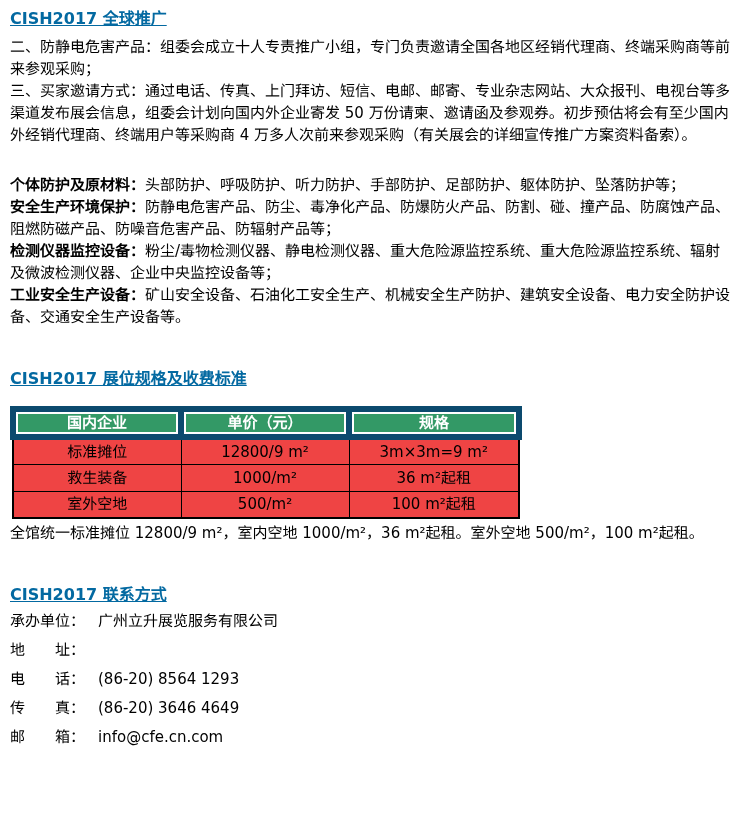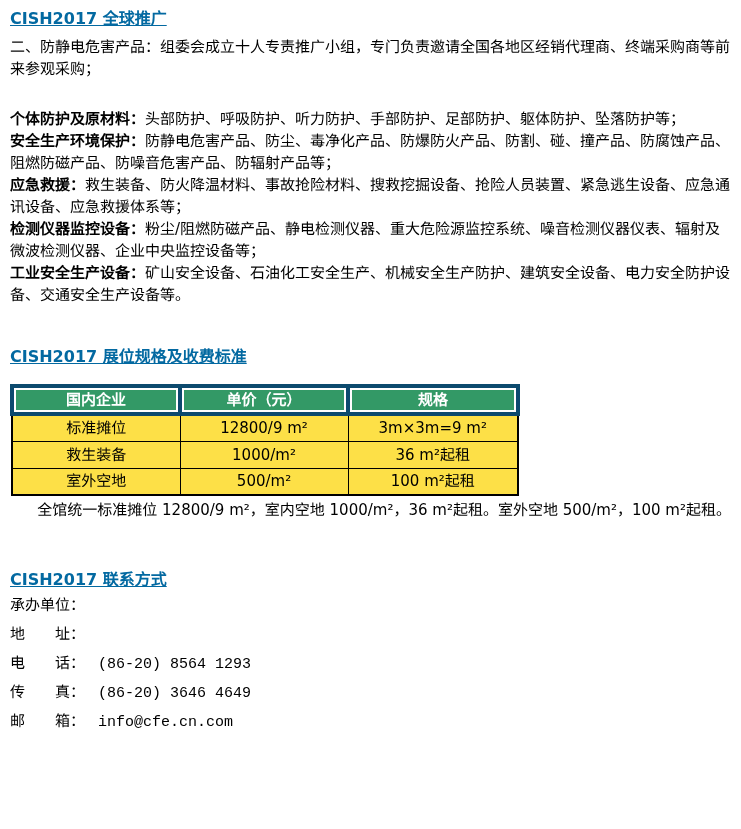--- a/index.html
+++ b/index.html
@@ -34,67 +34,66 @@
     border-collapse: collapse;
     table-layout: fixed;
     width: 506px;
     margin: 16px 0 3px 0;
     border: 2px solid #000;
   }
   table.pricing-table th {
     background: #339966;
     color: #ffffff;
     font-weight: 700;
-    border: 4px solid #0c4a6e;
+    border: 6px solid #0c4a6e;
     box-shadow: inset 0 0 0 2px #ffffff;
     height: 28px;
     padding: 0 4px;
     text-align: center;
     font-size: 15px;
   }
   table.pricing-table td {
     border: 1px solid #000;
     height: 27px;
     padding: 0 4px;
     text-align: center;
     font-size: 15px;
-    background: #fde047;
+    background: #ef4444;
   }
-  p.pricing-summary { margin: 3px 0 8px 0; text-align: right; }
+  p.pricing-summary { margin: 3px 0 0 0; }
 
   .contact-row {
     display: flex;
     align-items: center;
     margin-top: 8px;
     line-height: 21px;
-    font-family: Liberation Mono, monospace;
   }
   .contact-row:first-of-type { margin-top: 5px; }
   .contact-label {
     white-space: pre;
     flex: 0 0 80px;
   }
   .contact-value { margin-left: 8px; }
 </style>
 </head>
 <body>
 
 <div class="section">
   <h2 class="section-title">CISH2017 全球推广</h2>
   <div class="gap-sm"></div>
   <p class="body-para">二、防静电危害产品：组委会成立十人专责推广小组，专门负责邀请全国各地区经销代理商、终端采购商等前来参观采购；</p>
+  <p class="body-para">三、买家邀请方式：通过电话、传真、上门拜访、短信、电邮、邮寄、专业杂志网站、大众报刊、电视台等多渠道发布展会信息，组委会计划向国内外企业寄发 50 万份请柬、邀请函及参观券。初步预估将会有至少国内外经销代理商、终端用户等采购商 4 万多人次前来参观采购（有关展会的详细宣传推广方案资料备索）。</p>
 </div>
 
 <div class="gap-md"></div>
 
 <div class="section">
   <p class="body-para"><span class="scope-label">个体防护及原材料：</span><span>头部防护、呼吸防护、听力防护、手部防护、足部防护、躯体防护、坠落防护等；</span></p>
   <p class="body-para"><span class="scope-label">安全生产环境保护：</span><span>防静电危害产品、防尘、毒净化产品、防爆防火产品、防割、碰、撞产品、防腐蚀产品、阻燃防磁产品、防噪音危害产品、防辐射产品等；</span></p>
-  <p class="body-para"><span class="scope-label">应急救援：</span><span>救生装备、防火降温材料、事故抢险材料、搜救挖掘设备、抢险人员装置、紧急逃生设备、应急通讯设备、应急救援体系等；</span></p>
-  <p class="body-para"><span class="scope-label">检测仪器监控设备：</span><span>粉尘/阻燃防磁产品、静电检测仪器、重大危险源监控系统、噪音检测仪器仪表、辐射及微波检测仪器、企业中央监控设备等；</span></p>
+  <p class="body-para"><span class="scope-label">检测仪器监控设备：</span><span>粉尘/毒物检测仪器、静电检测仪器、重大危险源监控系统、重大危险源监控系统、辐射及微波检测仪器、企业中央监控设备等；</span></p>
   <p class="body-para"><span class="scope-label">工业安全生产设备：</span><span>矿山安全设备、石油化工安全生产、机械安全生产防护、建筑安全设备、电力安全防护设备、交通安全生产设备等。</span></p>
 </div>
 
 <div class="gap-lg"></div>
 
 <div class="section">
   <h2 class="section-title">CISH2017 展位规格及收费标准</h2>
 
   <table class="pricing-table">
     <colgroup>
@@ -131,20 +130,21 @@
   <p class="pricing-summary">全馆统一标准摊位 12800/9 m²，室内空地 1000/m²，36 m²起租。室外空地 500/m²，100 m²起租。</p>
 </div>
 
 <div class="gap-lg"></div>
 
 <div class="section">
   <h2 class="section-title">CISH2017 联系方式</h2>
 
   <div class="contact-row">
     <span class="contact-label">承办单位：</span>
+    <span class="contact-value">广州立升展览服务有限公司</span>
   </div>
   <div class="contact-row">
     <span class="contact-label">地　　址：</span>
   </div>
   <div class="contact-row">
     <span class="contact-label">电　　话：</span>
     <span class="contact-value">(86-20) 8564 1293</span>
   </div>
   <div class="contact-row">
     <span class="contact-label">传　　真：</span>

